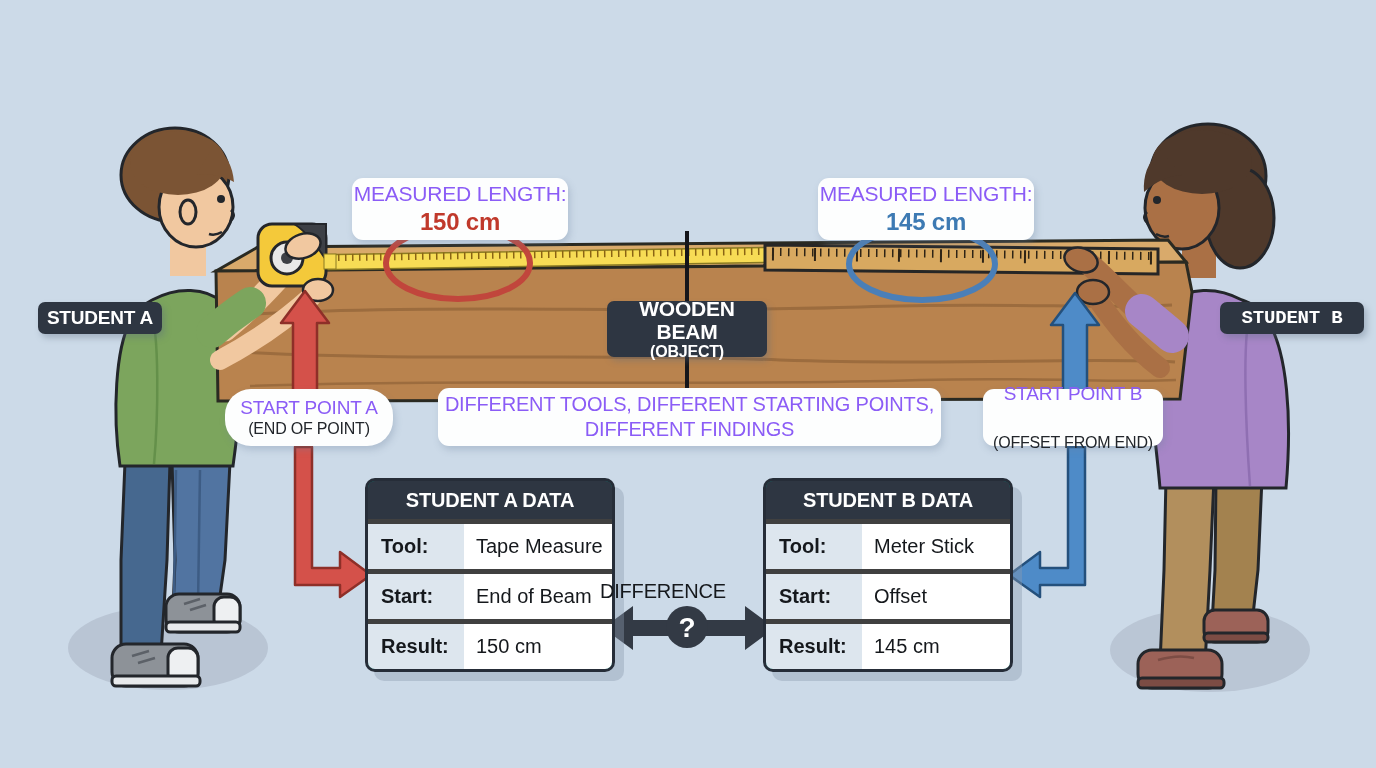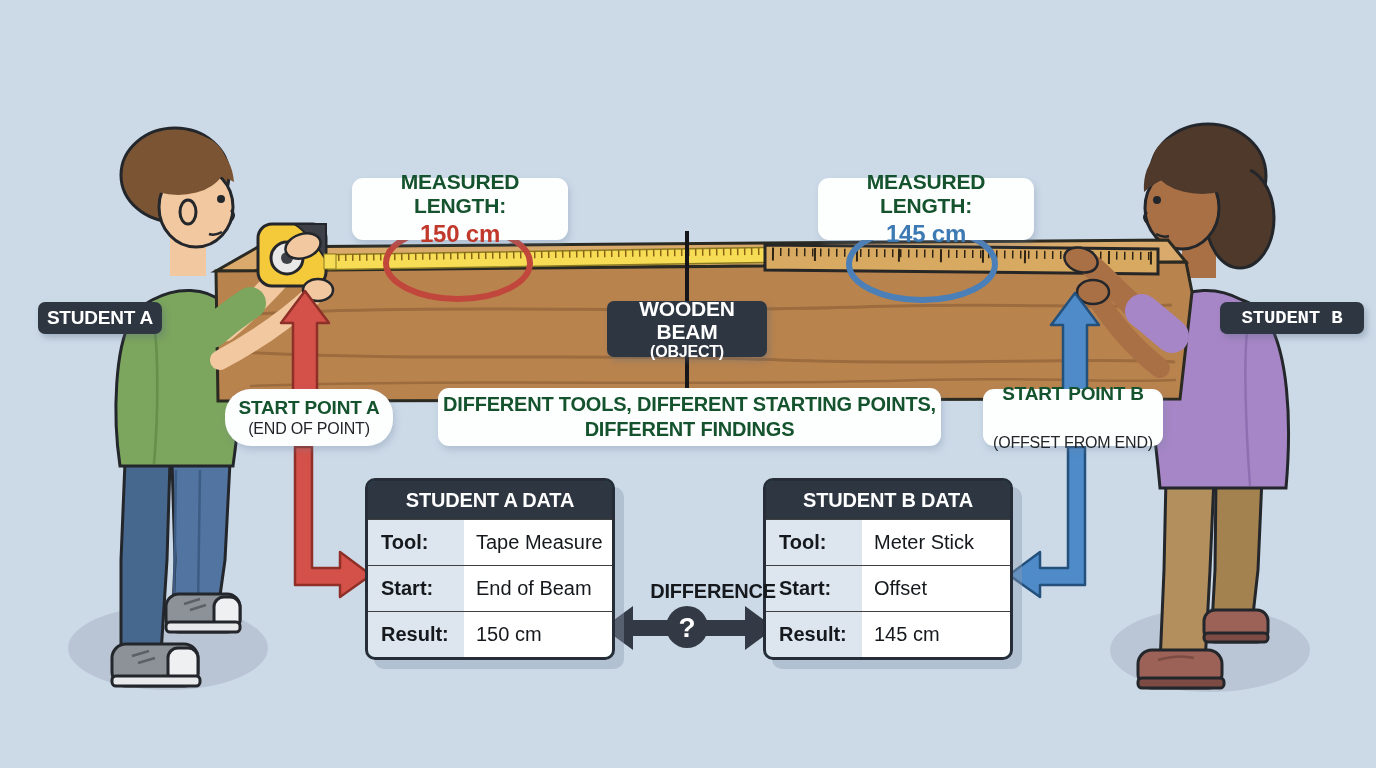--- a/index.html
+++ b/index.html
@@ -20,46 +20,46 @@
     text-align:center;
   }
   .panel-dark .sub{font-weight:bold;font-size:16px;}
   
   .panel-white{
     background:#fdfefe;border-radius:11px;
     display:flex;flex-direction:column;align-items:center;justify-content:center;
     text-align:center;box-shadow:2px 4px 7px rgba(110,130,155,.30);
     letter-spacing:-.2px;
   }
-  .pw-l1{font-weight:bold;font-size:19px;color:#14532d;}
+  .pw-l1{font-weight:normal;font-size:19px;color:#8b5cf6;}
   .pw-l2{font-size:16px;color:#22262b;margin-top:1px;}
   .measured .pw-l1{font-size:21px;}
   .measured .pw-val{font-weight:bold;font-size:24px;margin-top:2px;}
   .val-red{color:#c0392b;}
   .val-blue{color:#3d7ab3;}
   .caption .pw-l1{font-size:20px;line-height:1.25;}
   
   .datatable{
     width:250px;border:3px solid #262d38;border-radius:10px;background:#0f766e;
     overflow:hidden;box-shadow:9px 9px 0 rgba(140,155,175,.40);
   }
   .dt-head{
     background:#2e3642;color:#fff;font-weight:bold;font-size:20px;
     text-align:center;padding:8px 0 7px;letter-spacing:-.2px;
   }
-  .dt-row{display:flex;border-top:1px solid #404040;}
+  .dt-row{display:flex;border-top:5px solid #404040;}
   .dt-row:first-of-type{border-top:none;}
   .dt-label{
     width:96px;background:#dde6ee;font-weight:bold;font-size:20px;
     padding:11px 0 11px 13px;box-sizing:border-box;
   }
   .dt-value{flex:1;background:#fff;font-size:20px;padding:11px 0 11px 12px;}
   .difference-label{
-    font-weight:bold;font-size:20px;letter-spacing:-.2px;color:#15181c;
-    text-align:right;
+    font-weight:normal;font-size:20px;letter-spacing:-.2px;color:#15181c;
+    text-align:left;
   }
 </style>
 </head>
 <body>
 
 <svg id="scene" viewBox="0 0 1376 768">
 
   <ellipse cx="168" cy="648" rx="100" ry="42" fill="#b9c5d4"></ellipse>
   <ellipse cx="1210" cy="650" rx="100" ry="42" fill="#bac6d5"></ellipse>
 

